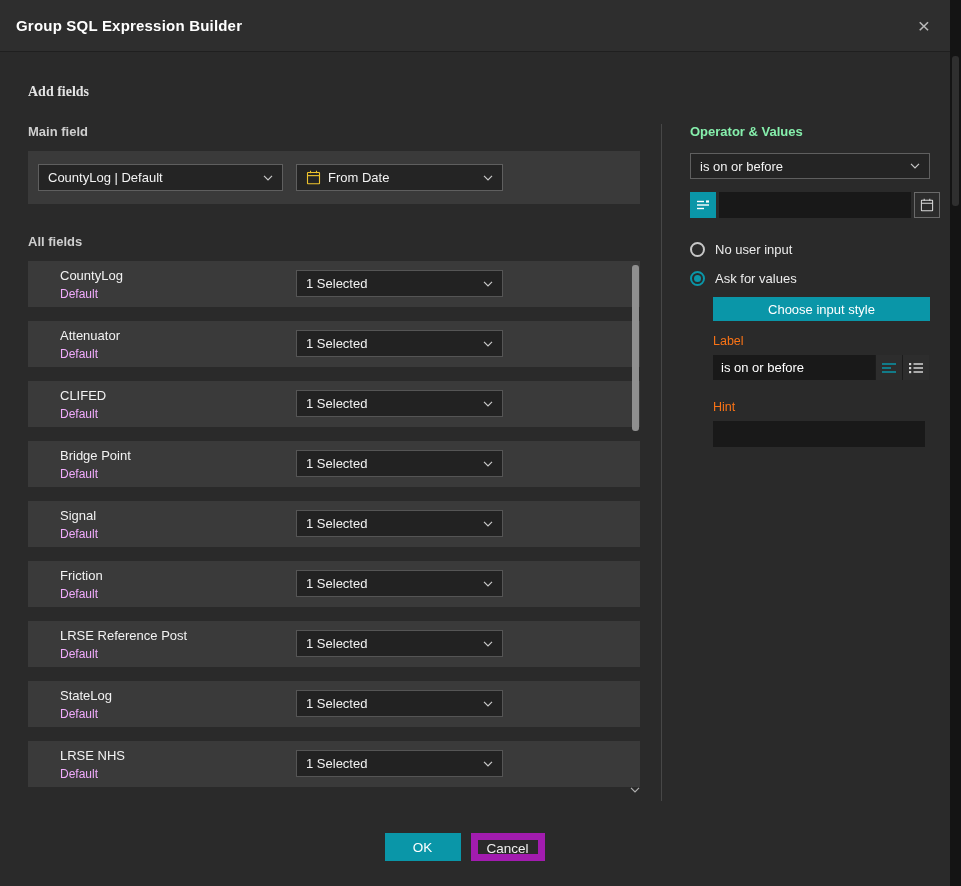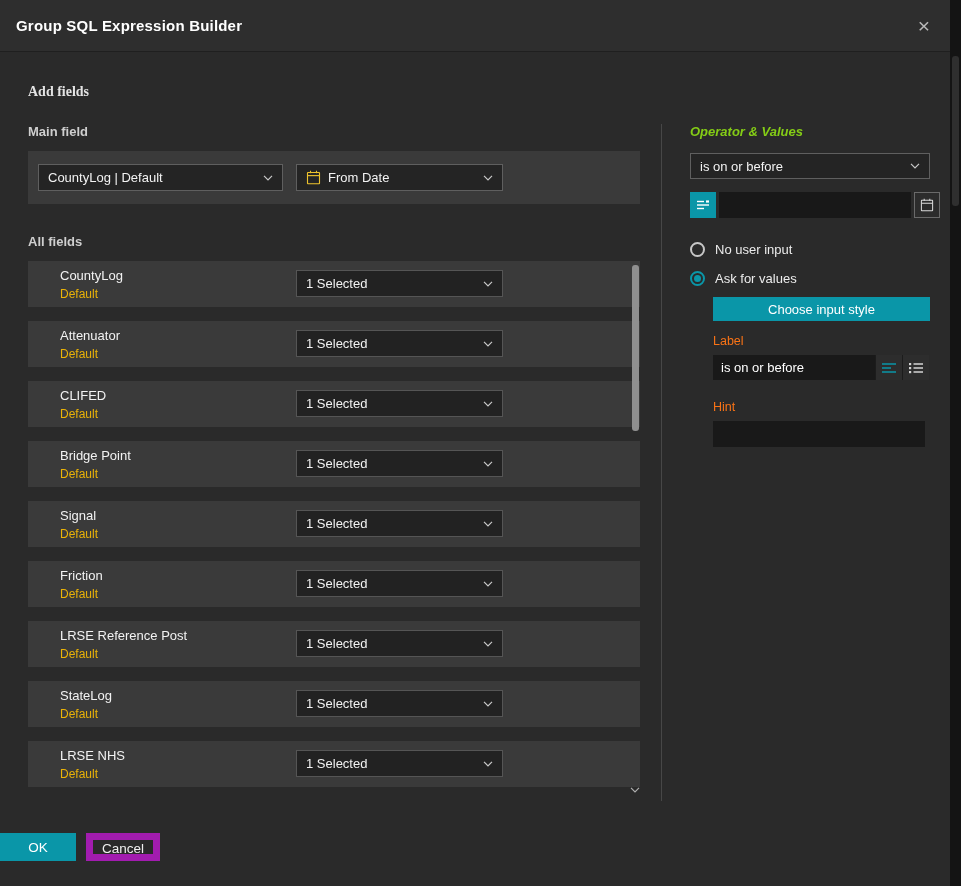--- a/index.html
+++ b/index.html
@@ -40,27 +40,27 @@
   .cal-icon{color:var(--calendar-yellow);flex:none;}
 
   
   .main-field-panel{height:53px;background:#3a3a3a;display:flex;align-items:center;
     padding-left:10px;gap:13px;margin-bottom:30px;}
 
   
   .fields-list{position:relative;margin-top:2px;}
   .field-row{height:46px;background:#3a3a3a;margin-bottom:14px;position:relative;padding:7px 0 0 32px;}
   .field-name{font-size:13px;color:#f2f2f2;}
-  .field-sub{font-size:12px;color:#eab308;margin-top:4px;}
+  .field-sub{font-size:12px;color:#f0abfc;margin-top:4px;}
   .row-select{position:absolute;left:268px;top:9px;width:207px;background:#222;border-color:#555;}
   .scroll-thumb{position:absolute;right:1px;top:4px;width:7px;height:166px;background:#8f8f8f;border-radius:3px;cursor:pointer;}
   .scroll-down{position:absolute;right:0;bottom:-6px;width:10px;cursor:pointer;}
 
   
-  .op-title{font-size:13px;font-weight:bold;color:#84cc16;margin:0 0 14px;font-style:italic;}
+  .op-title{font-size:13px;font-weight:bold;color:#86efac;margin:0 0 14px;}
   .select.operator{width:240px;height:26px;}
   .value-row{display:flex;align-items:center;margin-top:13px;}
   .mode-btn{width:26px;height:26px;background:var(--accent);display:flex;align-items:center;justify-content:center;flex:none;cursor:pointer;}
   .value-input{flex:1;height:26px;background:#181818;border:none;outline:none;margin:0 3px;color:#fff;
     padding:0 8px;font-size:13px;font-family:"Liberation Sans", sans-serif;}
   .cal-btn{width:26px;height:26px;background:#2c2c2c;border:1px solid #6a6a6a;display:flex;align-items:center;
     justify-content:center;flex:none;color:#d8d8d8;cursor:pointer;}
 
   .radios{margin-top:24px;display:flex;flex-direction:column;gap:14px;}
   .radio-row{display:flex;align-items:center;gap:10px;font-size:13px;color:#ececec;cursor:pointer;}
@@ -75,21 +75,21 @@
   .label-row{display:flex;margin-top:7px;}
   .label-input{width:162px;height:25px;background:#191919;border:none;outline:none;color:#fff;
     padding:0 8px;font-size:13px;font-family:"Liberation Sans", sans-serif;}
   .style-btn{width:27px;height:25px;background:#2d2d2d;border-left:1px solid #1c1c1c;display:flex;
     align-items:center;justify-content:center;cursor:pointer;color:#d5d5d5;}
   .style-btn.active{color:var(--accent);}
   .hint-input{margin-top:7px;width:212px;height:26px;background:#191919;border:none;outline:none;color:#fff;
     padding:0 8px;font-size:13px;font-family:"Liberation Sans", sans-serif;display:block;}
 
   
-  .dialog-footer{flex:none;display:flex;justify-content:flex-start;align-items:center;gap:10px;padding:0 21px 25px 0;}
+  .dialog-footer{flex:none;display:flex;justify-content:center;align-items:center;gap:10px;padding:0 21px 25px 0;}
   .ok-btn{width:76px;height:28px;background:var(--accent);border:none;color:#fff;font-size:13.5px;
     font-family:"Liberation Sans", sans-serif;cursor:pointer;}
   .cancel-btn{width:74px;height:28px;background:transparent;border:7px solid #a21caf;color:#f0f0f0;
     font-size:13.5px;font-family:"Liberation Sans", sans-serif;cursor:pointer;}
 
   
   .page-scrollbar{position:absolute;top:0;right:0;width:11px;height:100%;background:#141414;}
   .page-scroll-thumb{position:absolute;top:56px;right:2px;width:7px;height:150px;background:#2f2f2f;border-radius:3px;cursor:pointer;}
 </style>
 </head>

